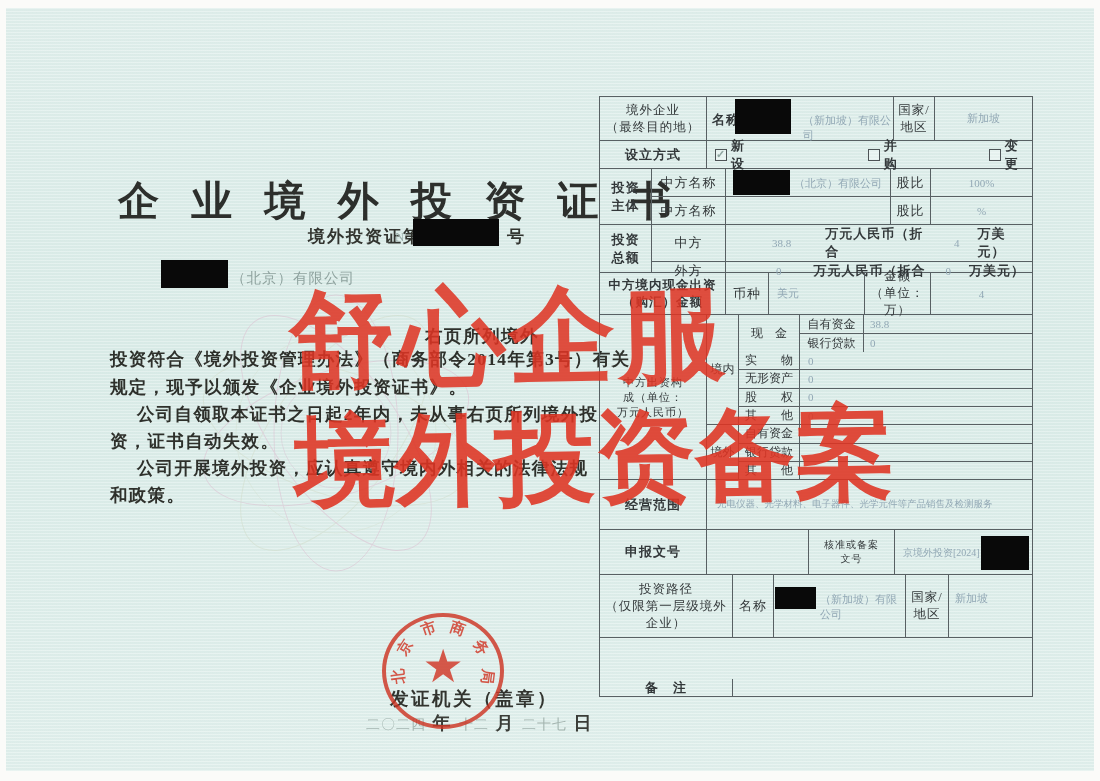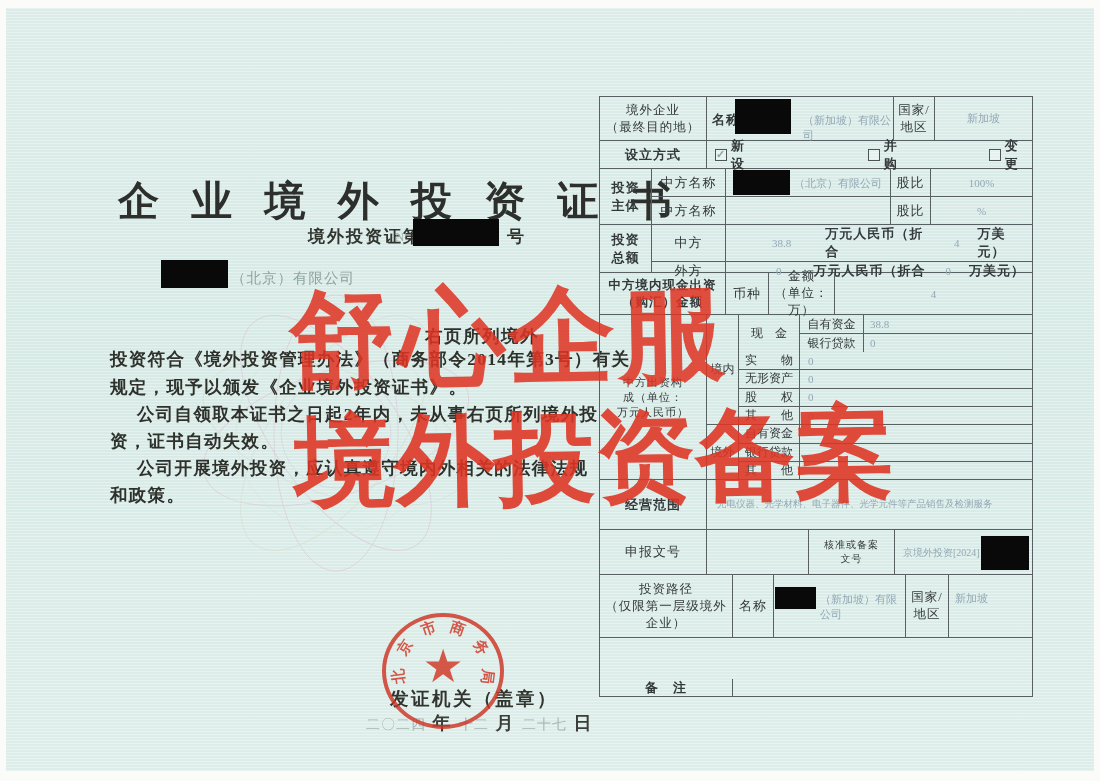--- a/index.html
+++ b/index.html
@@ -199,20 +199,21 @@
               <span class="lab" style="margin-left:18px;font-weight:bold;">万美元）</span>
             </div>
           </div>
         </div>
       </div>
 
       <div class="fr bb" style="height:42px;">
         <div class="cell br pre lab" style="width:126px;font-size:12.5px;font-weight:bold;">中方境内现金出资
 （购汇）金额</div>
         <div class="cell br lab" style="width:43px;">币种</div>
+        <div class="br faint small" style="width:96px;display:flex;align-items:center;padding-left:8px;">美元</div>
         <div class="cell br pre lab" style="width:66px;font-size:12.5px;">金额
 （单位：万）</div>
         <div class="cell faint small" style="flex:1;">4</div>
       </div>
 
       <div class="grp bb" style="height:165px;">
         <div class="cell br pre lab" style="width:107px;font-size:11px;">中方出资构
 成（单位：
 万元人民币）</div>
         <div class="gbody">
@@ -269,21 +270,21 @@
           </div>
         </div>
       </div>
 
       <div class="fr bb" style="height:50px;">
         <div class="cell br lab" style="width:107px;font-weight:bold;">经营范围</div>
         <div class="faint" style="flex:1;display:flex;align-items:center;padding-left:10px;font-size:9.5px;">光电仪器、光学材料、电子器件、光学元件等产品销售及检测服务</div>
       </div>
 
       <div class="fr bb" style="height:45px;">
-        <div class="cell br lab" style="width:107px;font-weight:normal;">申报文号</div>
+        <div class="cell br lab" style="width:107px;font-weight:bold;">申报文号</div>
         <div class="br" style="width:102px;"></div>
         <div class="cell br pre lab" style="width:86px;font-size:10px;">核准或备案
 文号</div>
         <div style="flex:1;position:relative;">
           <span class="abs faint" style="left:8px;top:16px;font-size:10px;">京境外投资[2024]</span>
           <div class="redact" style="left:86px;top:6px;width:48px;height:34px;"></div>
         </div>
       </div>
 
       <div class="fr bb" style="height:63px;">

